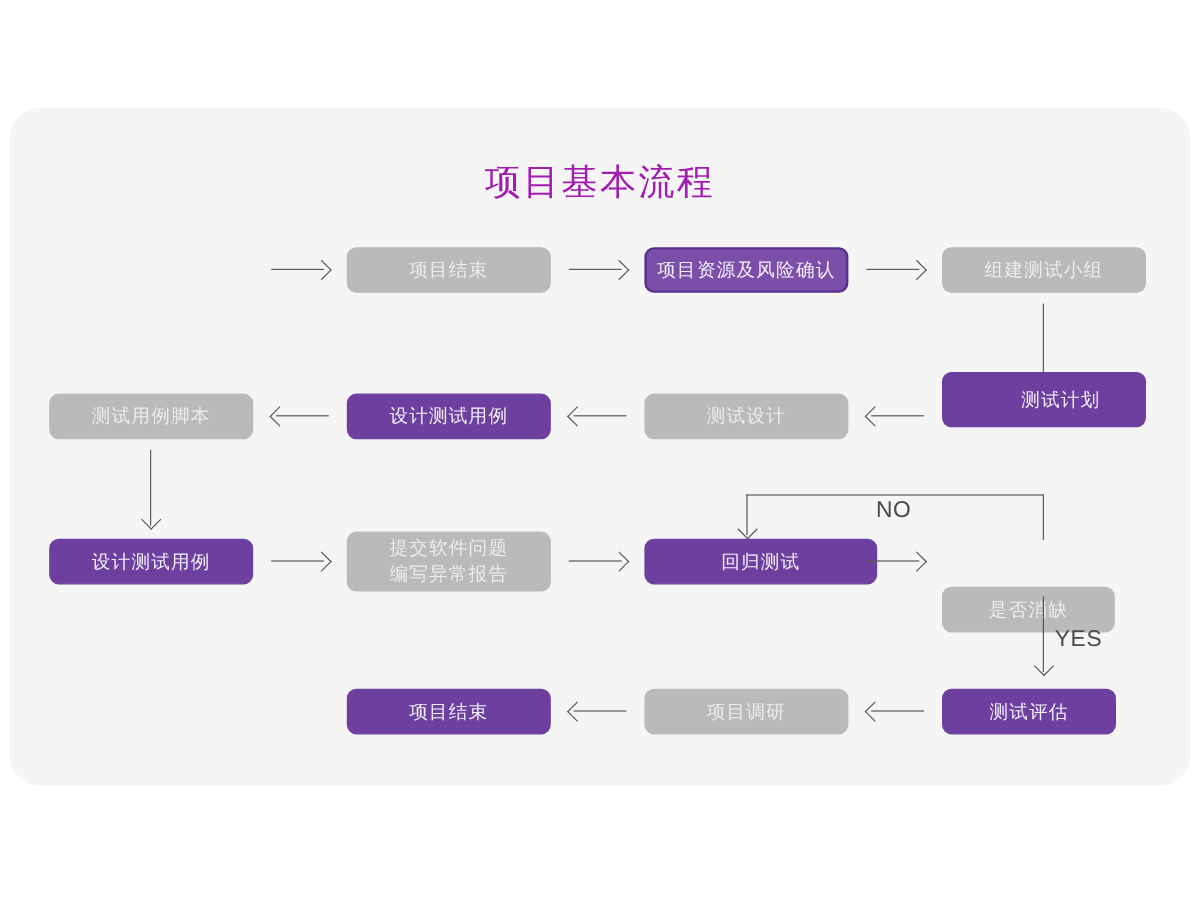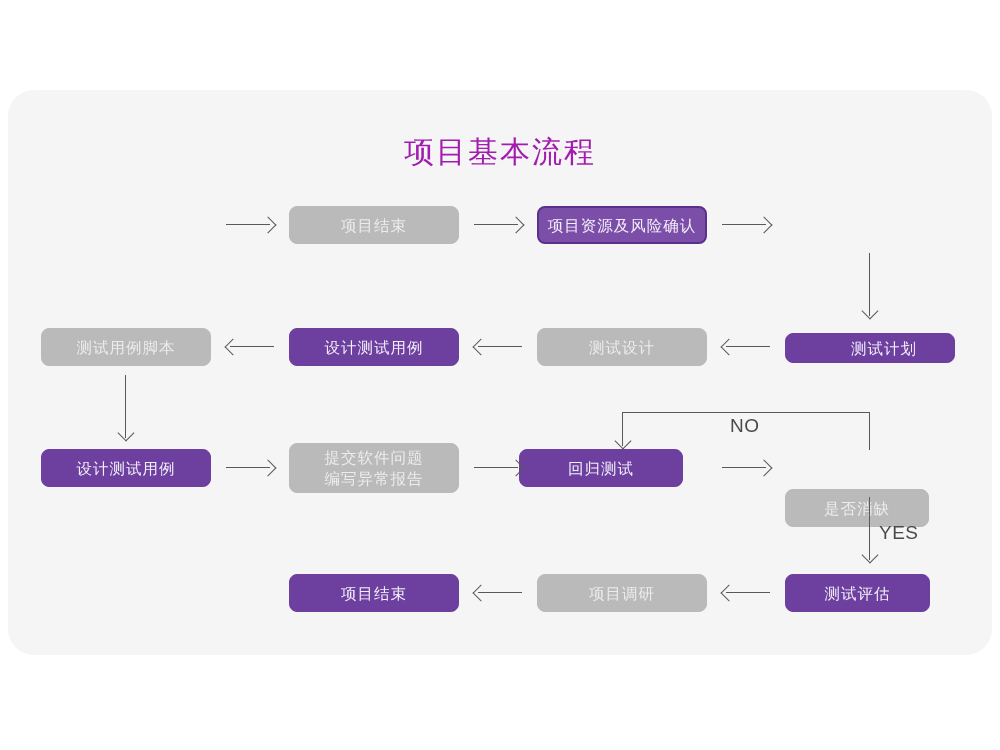--- a/index.html
+++ b/index.html
@@ -104,59 +104,60 @@
 
   <div class="panel"></div>
 
   <div class="chart-title">项目基本流程</div>
 
 
   <div class="node grey" style="left:289px; top:206px; width:170px; height:38px;">项目结束</div>
 
   <div class="node purple-outline" style="left:537px; top:206px; width:170px; height:38px;">项目资源及风险确认</div>
 
+  <div class="node grey" style="left:785px; top:206px; width:170px; height:38px;">组建测试小组</div>
 
   <div class="hline" style="left:226px; top:224px; width:44px;"></div>
   <div class="head right" style="left:262px; top:219px;"></div>
 
   <div class="hline" style="left:474px; top:224px; width:44px;"></div>
   <div class="head right" style="left:510px; top:219px;"></div>
 
   <div class="hline" style="left:722px; top:224px; width:44px;"></div>
   <div class="head right" style="left:758px; top:219px;"></div>
 
   <div class="vline" style="left:869px; top:253px; height:63px;"></div>
   <div class="head down" style="left:864px; top:305px;"></div>
 
   <div class="node grey" style="left:41px; top:328px; width:170px; height:38px;">测试用例脚本</div>
 
   <div class="node purple" style="left:289px; top:328px; width:170px; height:38px;">设计测试用例</div>
 
   <div class="node grey" style="left:537px; top:328px; width:170px; height:38px;">测试设计</div>
 
-  <div class="node purple" style="left:785px; top:333px; width:170px; height:30px;padding-left:28px;">测试计划</div>
+  <div class="node purple" style="left:785px; top:310px; width:170px; height:46px;padding-left:28px;">测试计划</div>
 
   <div class="hline" style="left:230px; top:346px; width:44px;"></div>
   <div class="head left" style="left:227px; top:341px;"></div>
 
   <div class="hline" style="left:478px; top:346px; width:44px;"></div>
   <div class="head left" style="left:475px; top:341px;"></div>
 
   <div class="hline" style="left:726px; top:346px; width:44px;"></div>
   <div class="head left" style="left:723px; top:341px;"></div>
 
   <div class="vline" style="left:125px; top:375px; height:63px;"></div>
   <div class="head down" style="left:120px; top:427px;"></div>
 
   <div class="node purple" style="left:41px; top:449px; width:170px; height:38px;">设计测试用例</div>
 
   <div class="node grey" style="left:289px; top:443px; width:170px; height:50px;">提交软件问题
 编写异常报告</div>
 
-  <div class="node purple" style="left:519px; top:449px; width:164px; height:38px;">回归测试</div>
+  <div class="node purple" style="left:537px; top:449px; width:194px; height:38px;">回归测试</div>
 
   <div class="node grey" style="left:785px; top:449px; width:144px; height:38px;margin-top:40px;">是否消缺</div>
 
   <div class="hline" style="left:226px; top:467px; width:44px;"></div>
   <div class="head right" style="left:262px; top:462px;"></div>
 
   <div class="hline" style="left:474px; top:467px; width:44px;"></div>
   <div class="head right" style="left:510px; top:462px;"></div>
 
   <div class="hline" style="left:722px; top:467px; width:44px;"></div>

